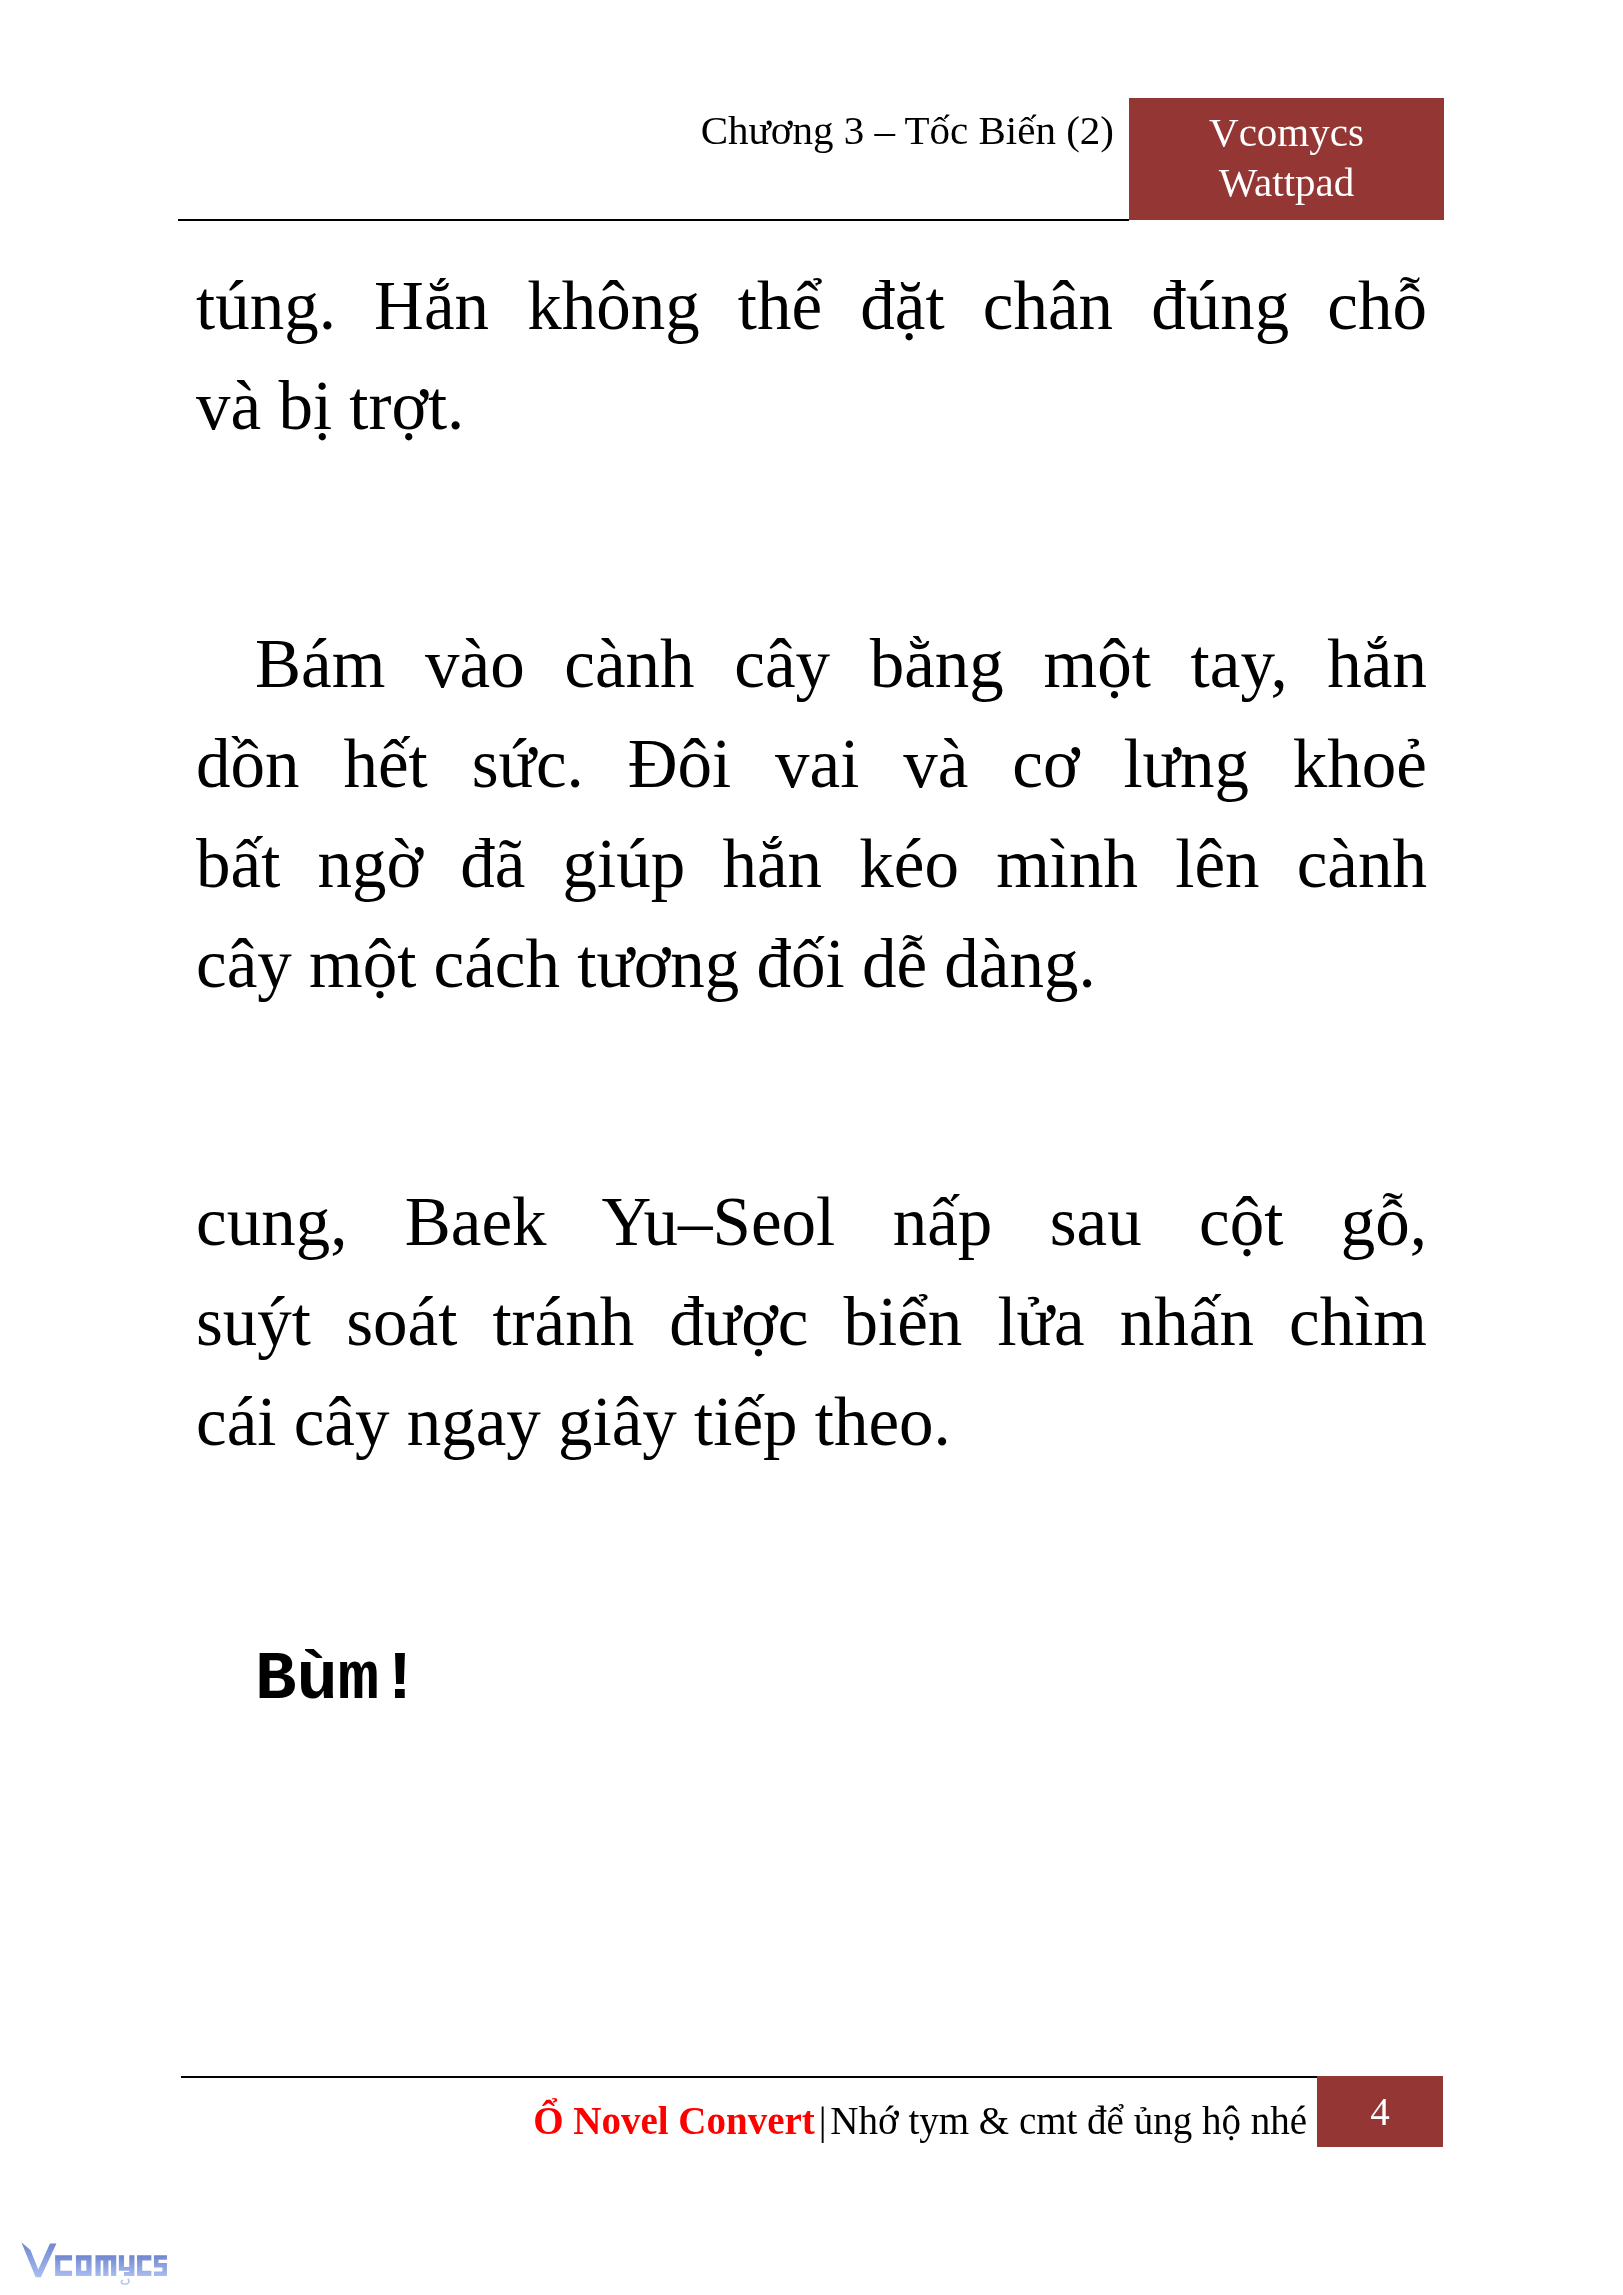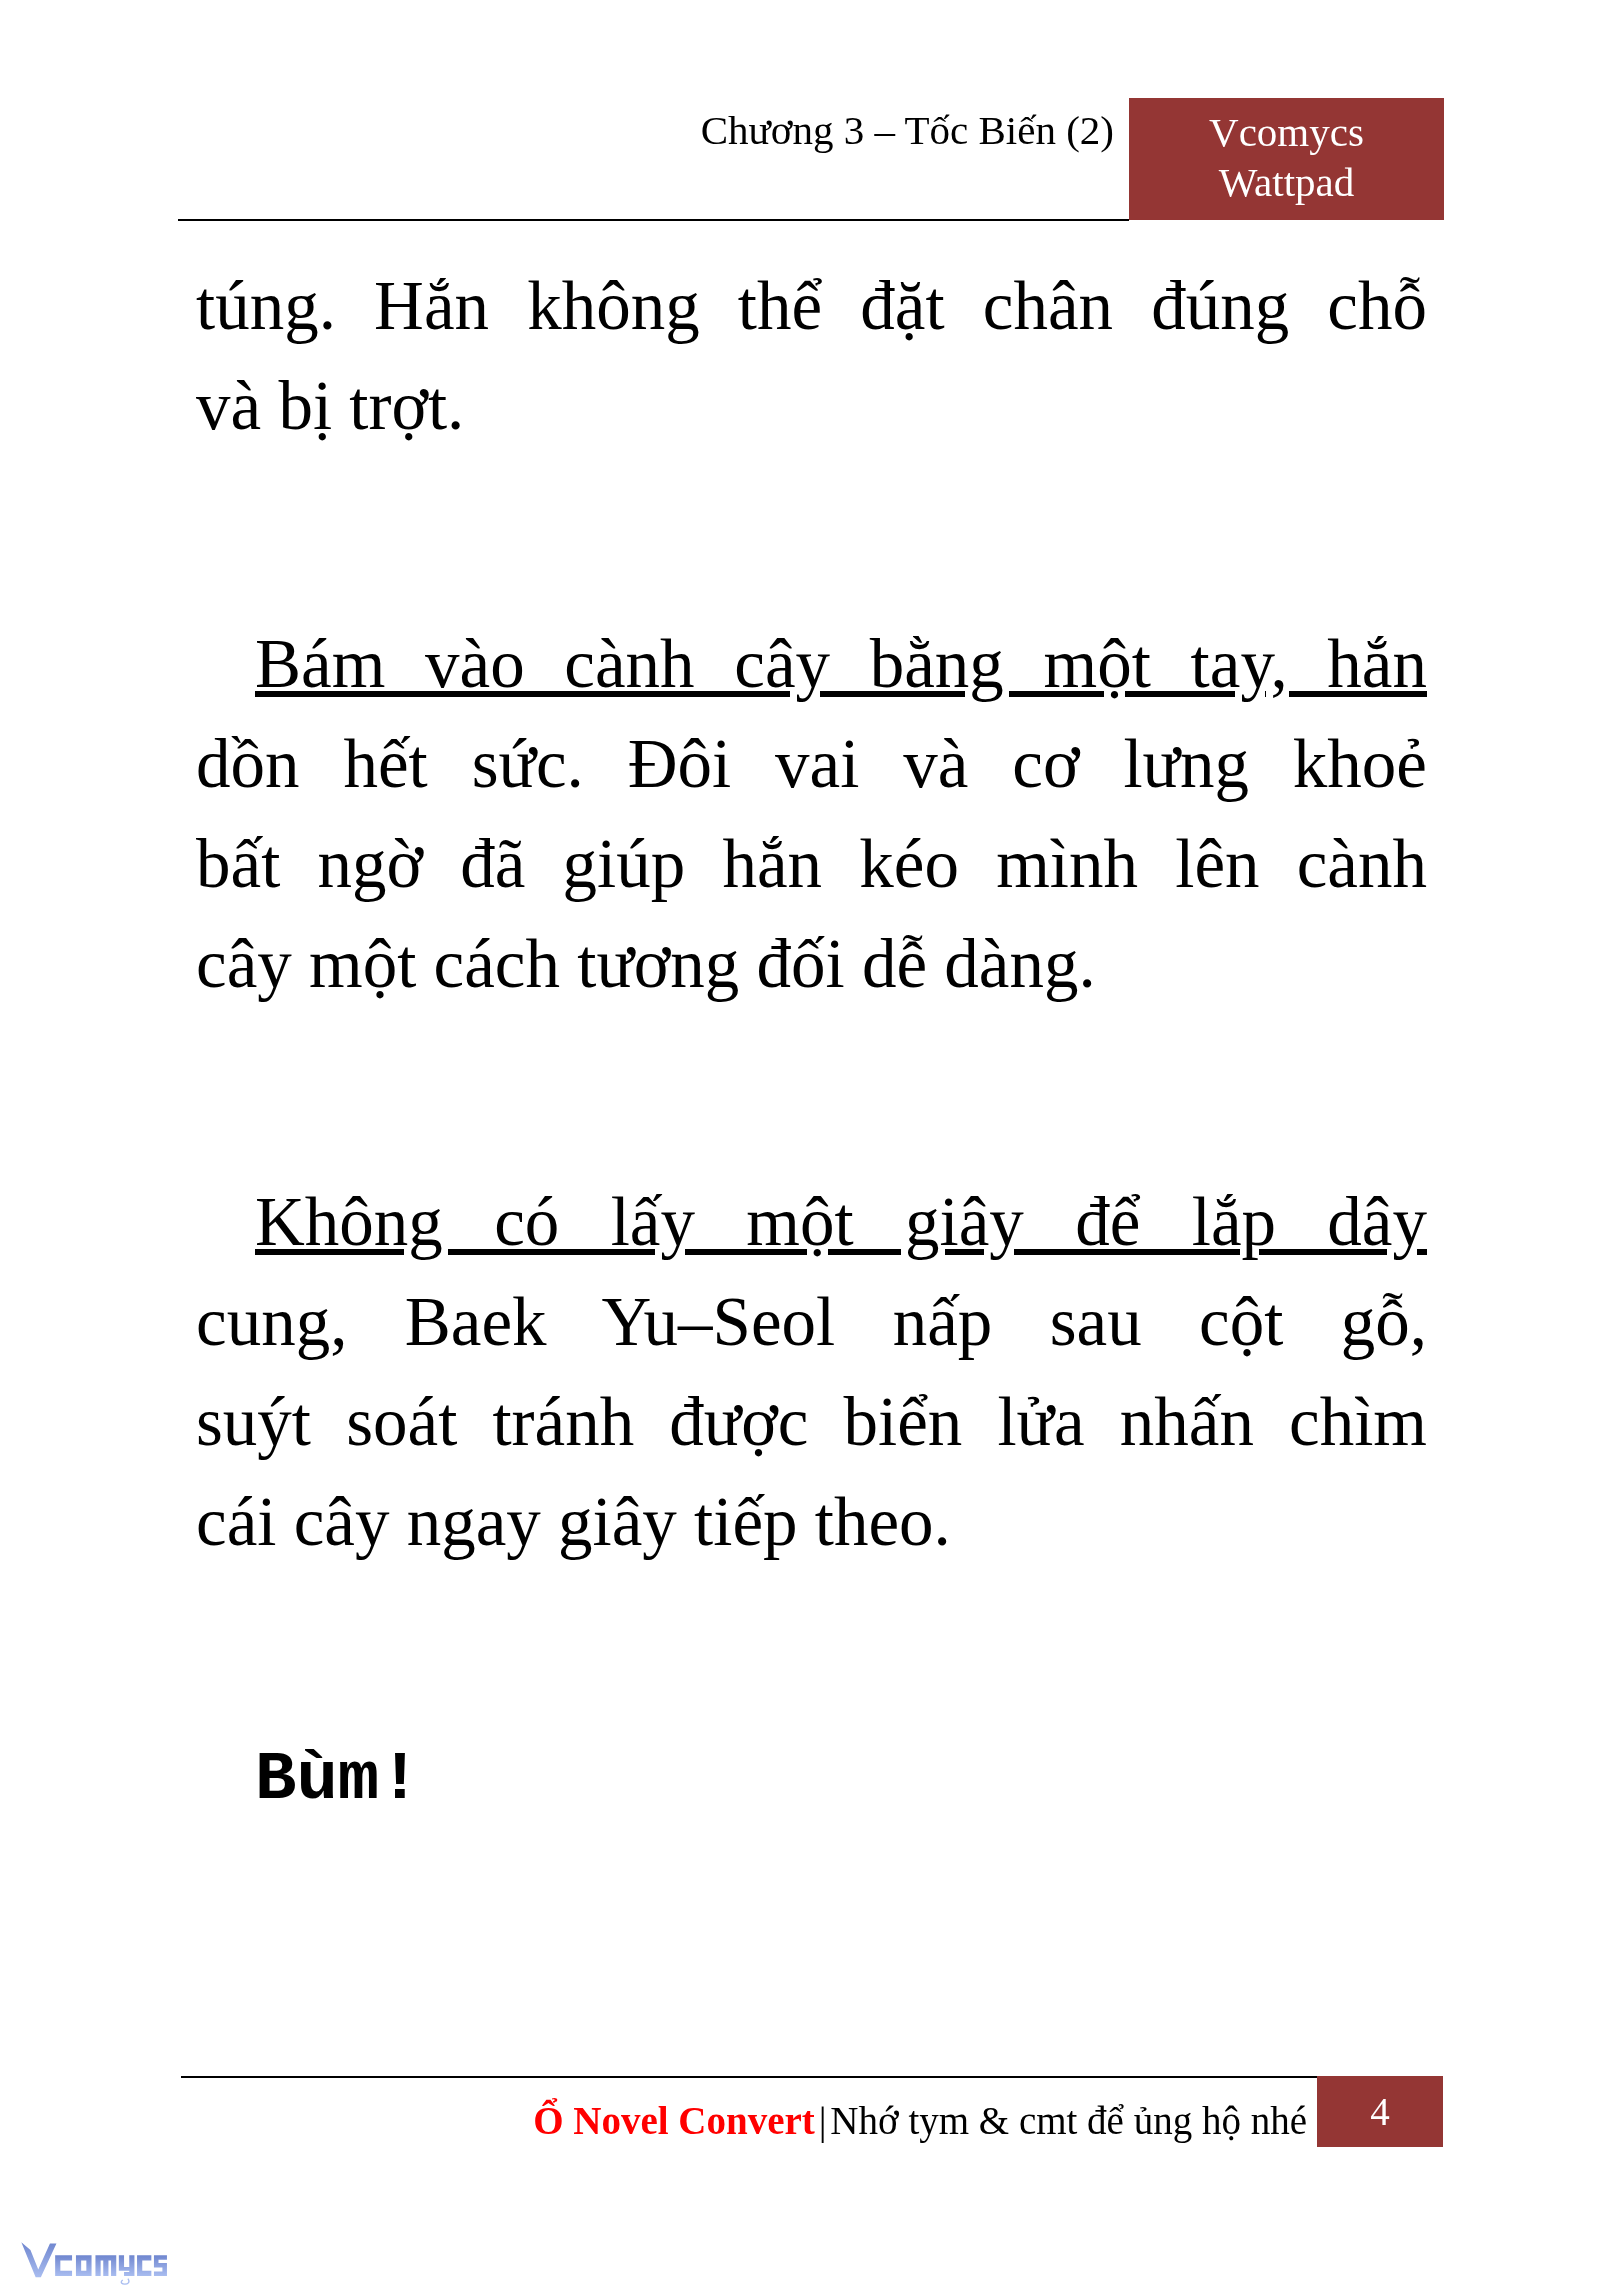--- a/index.html
+++ b/index.html
@@ -68,21 +68,21 @@
   }
   .para .line {
     display: block;
     text-align: justify;
     text-align-last: justify;
     white-space: nowrap;
   }
   .para .line.last {
     text-align-last: left;
   }
-  .para .line.indent { padding-left: 59px; text-decoration: underline; }
+  .para .line.indent { padding-left: 59px; }
   .para + .para { margin-top: 158px; }
   .para.bold { font-weight: bold; padding-left: 59px; font-family: Liberation Mono, monospace; }
 
   
   .footer-rule {
     position: absolute;
     left: 181px;
     top: 2076px;
     width: 1136px;
     height: 2px;
@@ -146,21 +146,20 @@
     <span class="line">túng. Hắn không thể đặt chân đúng chỗ</span>
     <span class="line last">và bị trợt.</span>
   </p>
   <p class="para">
     <span class="line indent">Bám vào cành cây bằng một tay, hắn</span>
     <span class="line">dồn hết sức. Đôi vai và cơ lưng khoẻ</span>
     <span class="line">bất ngờ đã giúp hắn kéo mình lên cành</span>
     <span class="line last">cây một cách tương đối dễ dàng.</span>
   </p>
   <p class="para">
-    <span class="line indent">Không có lấy một giây để lắp dây</span>
     <span class="line">cung, Baek Yu–Seol nấp sau cột gỗ,</span>
     <span class="line">suýt soát tránh được biển lửa nhấn chìm</span>
     <span class="line last">cái cây ngay giây tiếp theo.</span>
   </p>
   <p class="para bold">
     <span>Bùm!</span>
   </p>
 </div>
 
 <div class="footer-rule"></div>

